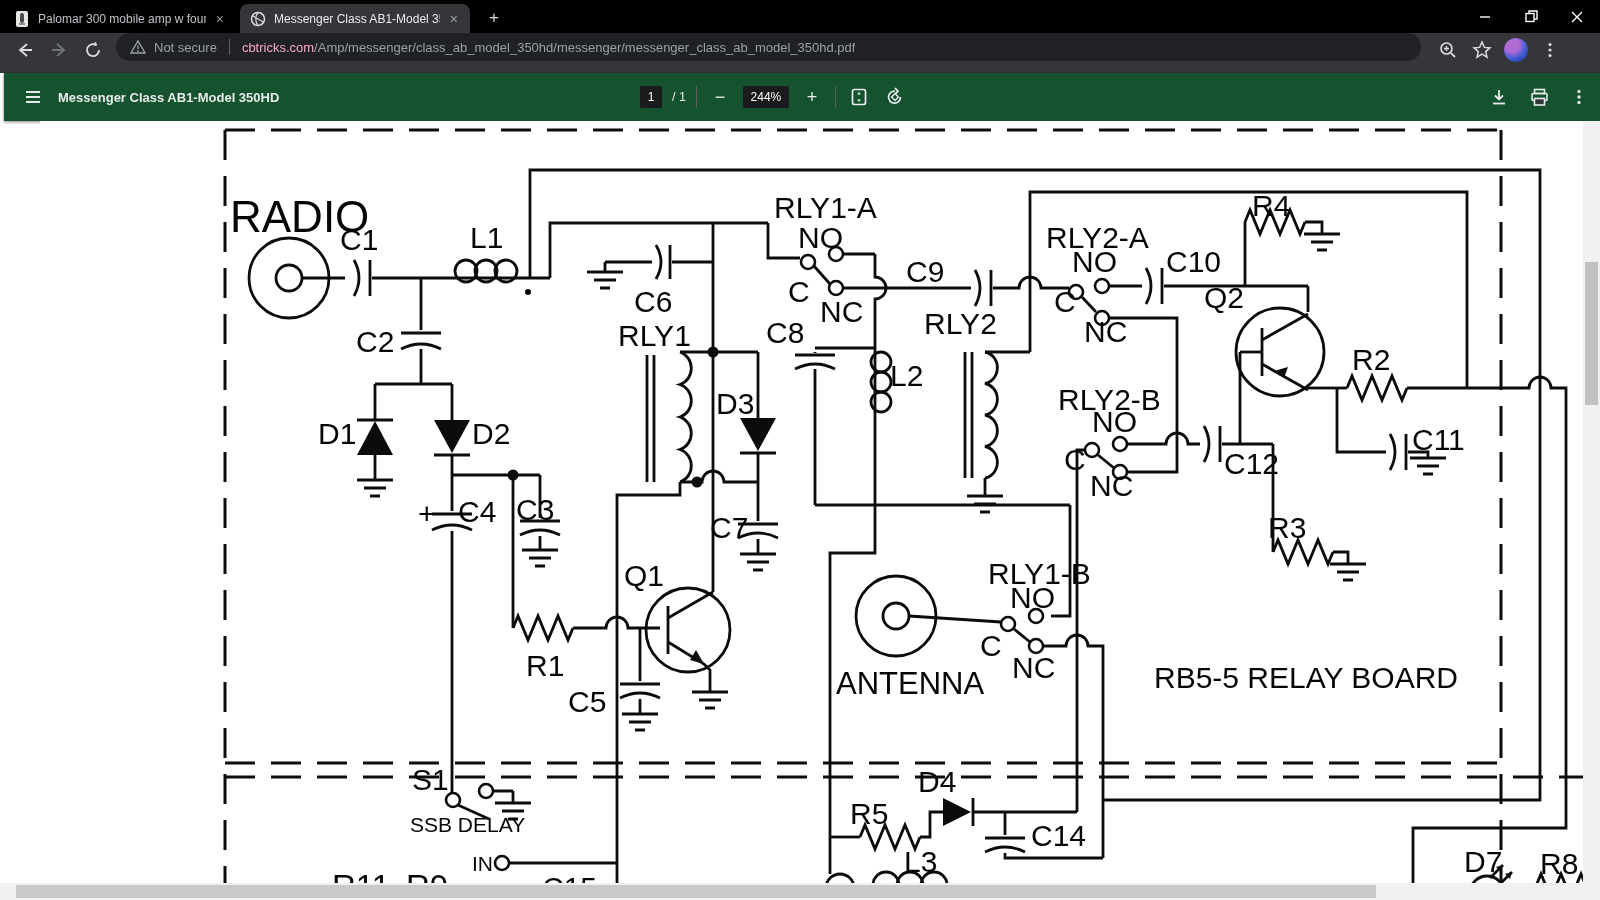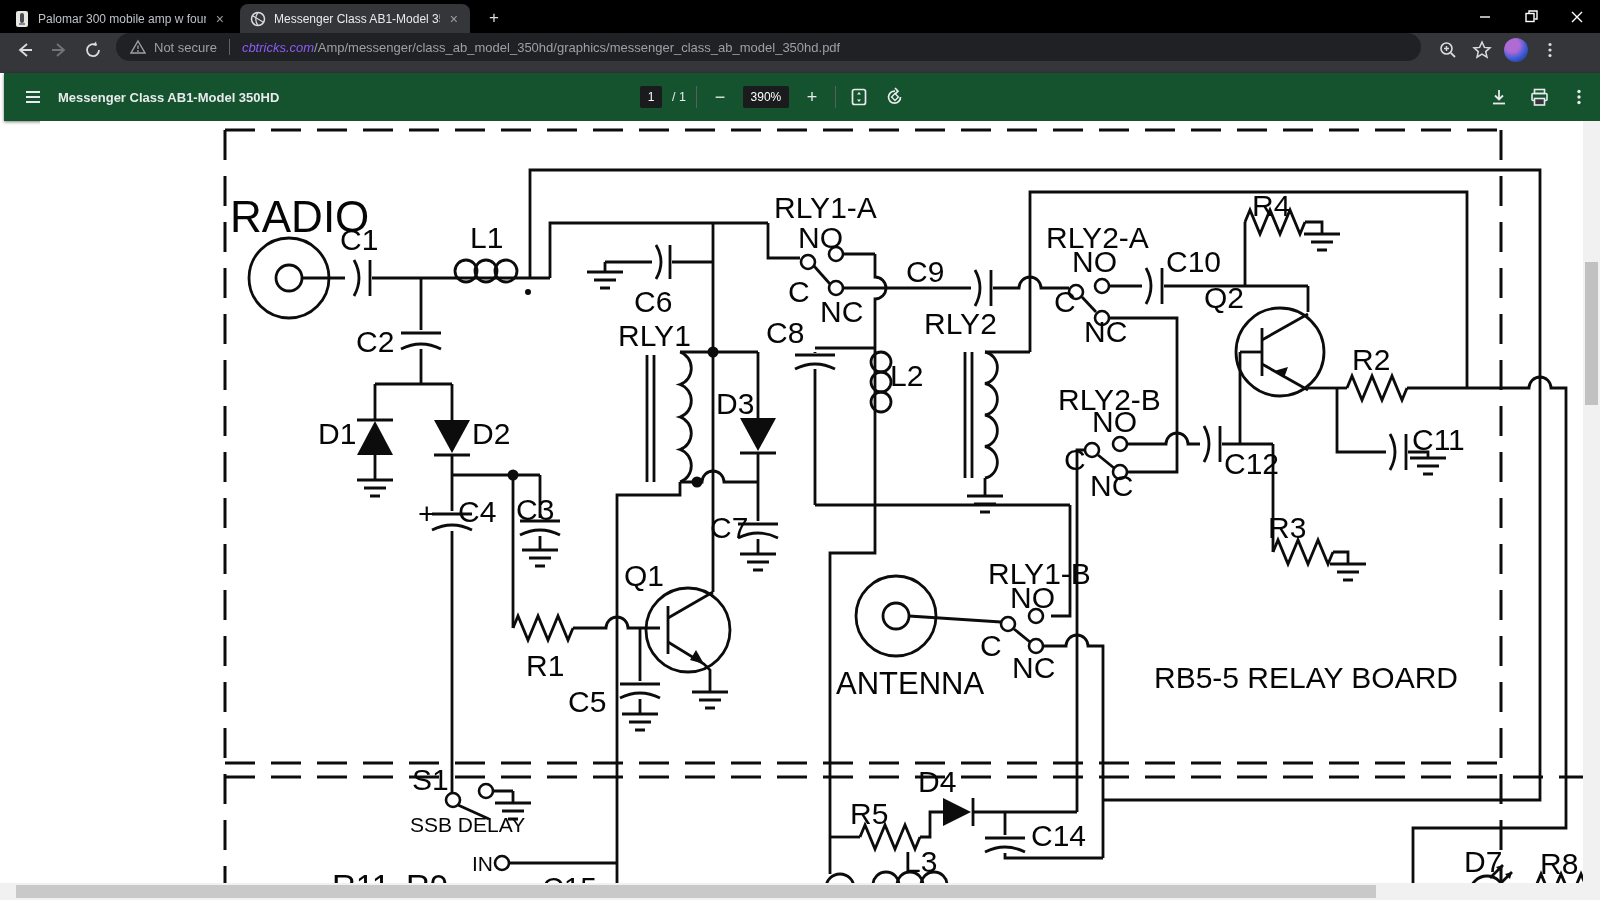--- a/index.html
+++ b/index.html
@@ -20,21 +20,21 @@
   .wincontrols{position:absolute;right:0;top:0;height:33px;display:flex;}
   .winbtn{width:46px;height:33px;display:flex;align-items:center;justify-content:center;color:#fff;}
   
   .navbar{position:absolute;left:0;top:33px;width:1600px;height:40px;background:#35363a;
     display:flex;}
   .navicon{width:34px;height:34px;display:flex;align-items:center;justify-content:center;color:#dadce0;}
   .navicon.dim{color:#71757a;}
   .omnibox{height:28px;flex:0 0 1305px;margin-left:6px;background:#202124;border-radius:14px;
     display:flex;align-items:center;padding:0 14px;font-size:13px;color:#9aa0a6;gap:8px;}
   .omnibox .sep{width:1px;height:16px;background:#5f6368;margin:0 4px;}
-  .omnibox .host{color:#8b5cf6;font-style:italic;}
+  .omnibox .host{color:#f9a8d4;}
   .omnibox .path{color:#9aa0a6;white-space:nowrap;overflow:hidden;}
   .avatar{width:24px;height:24px;border-radius:50%;
     background:radial-gradient(circle at 35% 30%,#b06ad4 0 30%,#3b5bd6 60%,#1d2a66 100%);}
   
   .pdfbar{position:absolute;left:4px;top:73px;width:1600px;height:48px;background:#14532d;
     display:flex;align-items:center;color:#e8eaed;box-shadow:0 1px 3px rgba(0,0,0,.5);}
   .pdfbar .title{font-size:13px;font-weight:700;margin-left:12px;}
   .pdfcenter{position:absolute;left:636px;top:0;height:48px;display:flex;align-items:center;gap:10px;}
   .pagebox{min-width:22px;height:22px;background:#191b1c;color:#fff;font-size:12px;
     display:flex;align-items:center;justify-content:center;padding:0 4px;border-radius:2px;}
@@ -124,21 +124,21 @@
         </svg>
     </div>
     <div class="omnibox">
       <svg width="16" height="16">
         <path d="M8,2 L15,14 H1 Z" fill="none" stroke="#9aa0a6" stroke-width="1.4"></path>
         <line x1="8" y1="6.5" x2="8" y2="10" stroke="#9aa0a6" stroke-width="1.4"></line>
         <circle cx="8" cy="12" r="0.9" fill="#9aa0a6"></circle>
       </svg>
       <span>Not secure</span>
       <span class="sep"></span>
-      <span class="path"><span class="host">cbtricks.com</span><span>/Amp/messenger/class_ab_model_350hd/graphics/messenger_class_ab_model_350hd.pdf</span></span>
+      <span class="path"><span class="host">cbtricks.com</span><span>/Amp/messenger/class_ab_model_350hd/messenger/messenger_class_ab_model_350hd.pdf</span></span>
     </div>
     <div class="navicon" style="margin-left:10px">
       <svg width="20" height="20">
           <circle cx="8.5" cy="8.5" r="5.5" fill="none" stroke="currentColor" stroke-width="1.6"></circle>
           <line x1="12.8" y1="12.8" x2="17" y2="17" stroke="currentColor" stroke-width="1.8"></line>
           <path d="M6,8.5 H11 M8.5,6 V11" stroke="currentColor" stroke-width="1.4"></path>
         </svg>
     </div>
     <div class="navicon">
       <svg width="20" height="20">
@@ -163,21 +163,21 @@
           <path d="M2,4 H16 M2,9 H16 M2,14 H16" stroke="currentColor" stroke-width="2"></path>
         </svg>
     </div>
     <div class="title">Messenger Class AB1-Model 350HD</div>
 
     <div class="pdfcenter">
       <div class="pagebox">1</div>
       <span class="pdftext">/ 1</span>
       <span class="pdfsep"></span>
       <div class="tbtn" style="font-size:18px">−</div>
-      <div class="pagebox" style="min-width:46px">390%</div>
+      <div class="pagebox" style="min-width:46px">244%</div>
       <div class="tbtn" style="font-size:18px">+</div>
       <span class="pdfsep"></span>
       <div class="tbtn">
         <svg width="18" height="18">
             <rect x="2.5" y="1.5" width="13" height="15" rx="2" fill="none" stroke="currentColor" stroke-width="1.7"></rect>
             <path d="M9,4 L11,6.5 H7 Z M9,14 L7,11.5 H11 Z" fill="currentColor"></path>
           </svg>
       </div>
       <div class="tbtn">
         <svg width="20" height="20">

